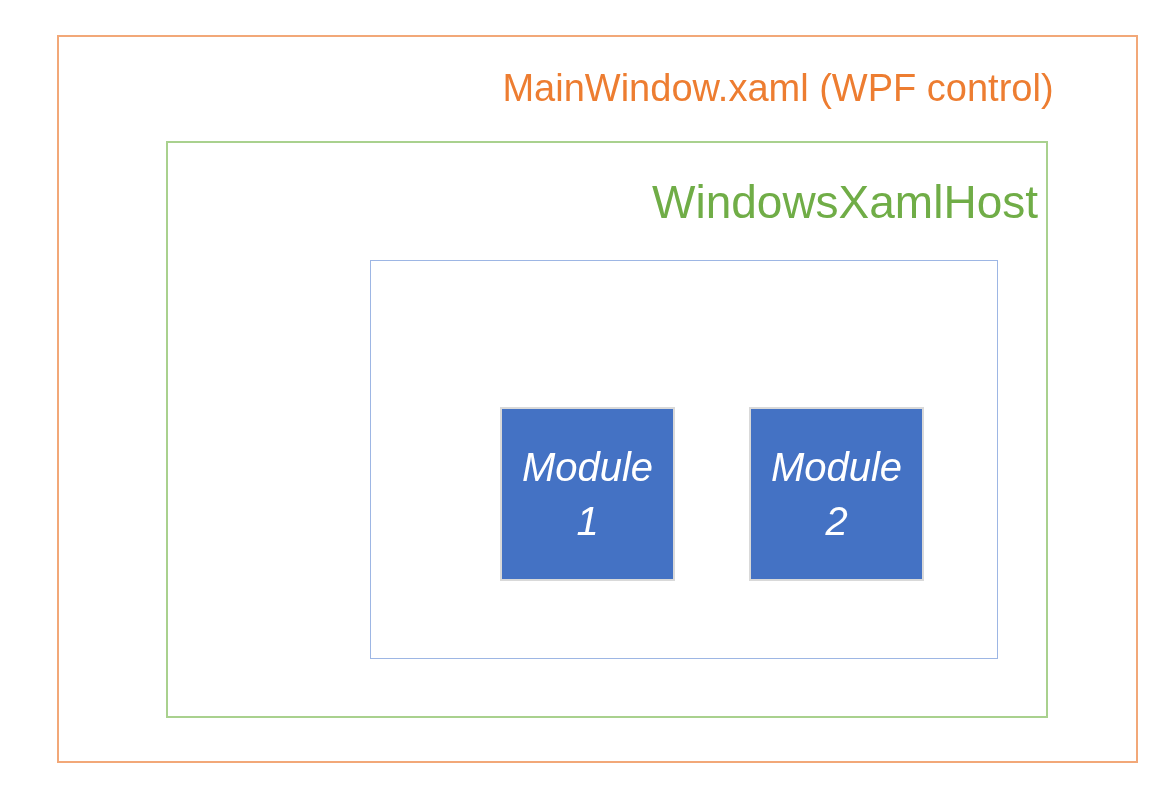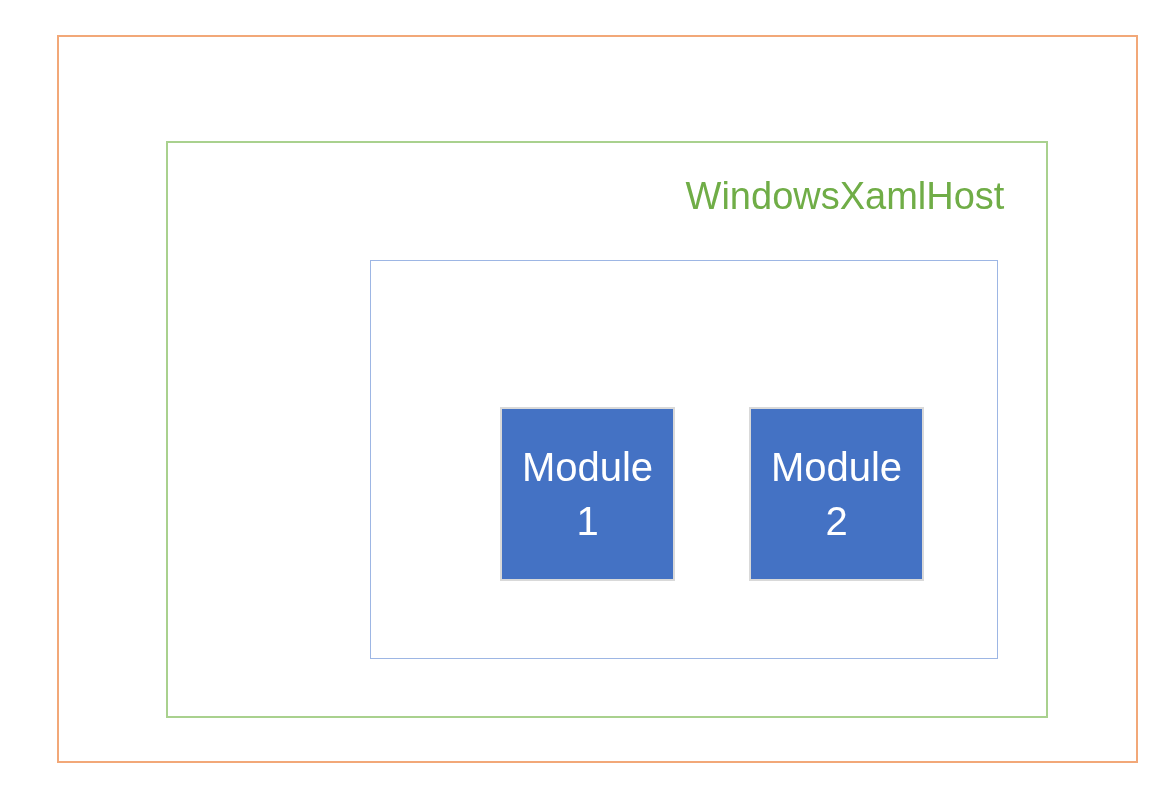--- a/index.html
+++ b/index.html
@@ -38,21 +38,21 @@
   #box-host {
     left: 107px; top: 104px;
     width: 882px; height: 577px;
     border: 2px solid #A9D18E;
   }
   #label-host {
     position: absolute;
     left: 377px; top: 32px;
     width: 600px;
     text-align: center;
-    font-size: 38px;
+    font-size: 46px;
     color: #70AD47;
     white-space: nowrap;
   }
 
   
   #box-shell {
     left: 202px; top: 117px;
     width: 628px; height: 399px;
     border: 1px solid #9DB6E4;
   }
@@ -74,30 +74,32 @@
     background: #4472C4;
     border: 2px solid #D9D9D9;
     display: flex;
     flex-direction: column;
     align-items: center;
     justify-content: center;
     color: #FFFFFF;
     font-size: 40px;
     line-height: 1.35;
     text-align: center;
+    font-style: italic;
   }
   #module-1 { left: 129px; }
   #module-2 { left: 378px; }
 </style>
 </head>
 <body>
 
 <div id="canvas">
 
   <div id="box-main" class="box">
+    <div id="label-main">MainWindow.xaml (WPF control)</div>
 
     <div id="box-host" class="box">
       <div id="label-host">WindowsXamlHost</div>
 
       <div id="box-shell" class="box">
 
         <div id="module-1" class="module">
           <span>Module</span>
           <span>1</span>
         </div>

